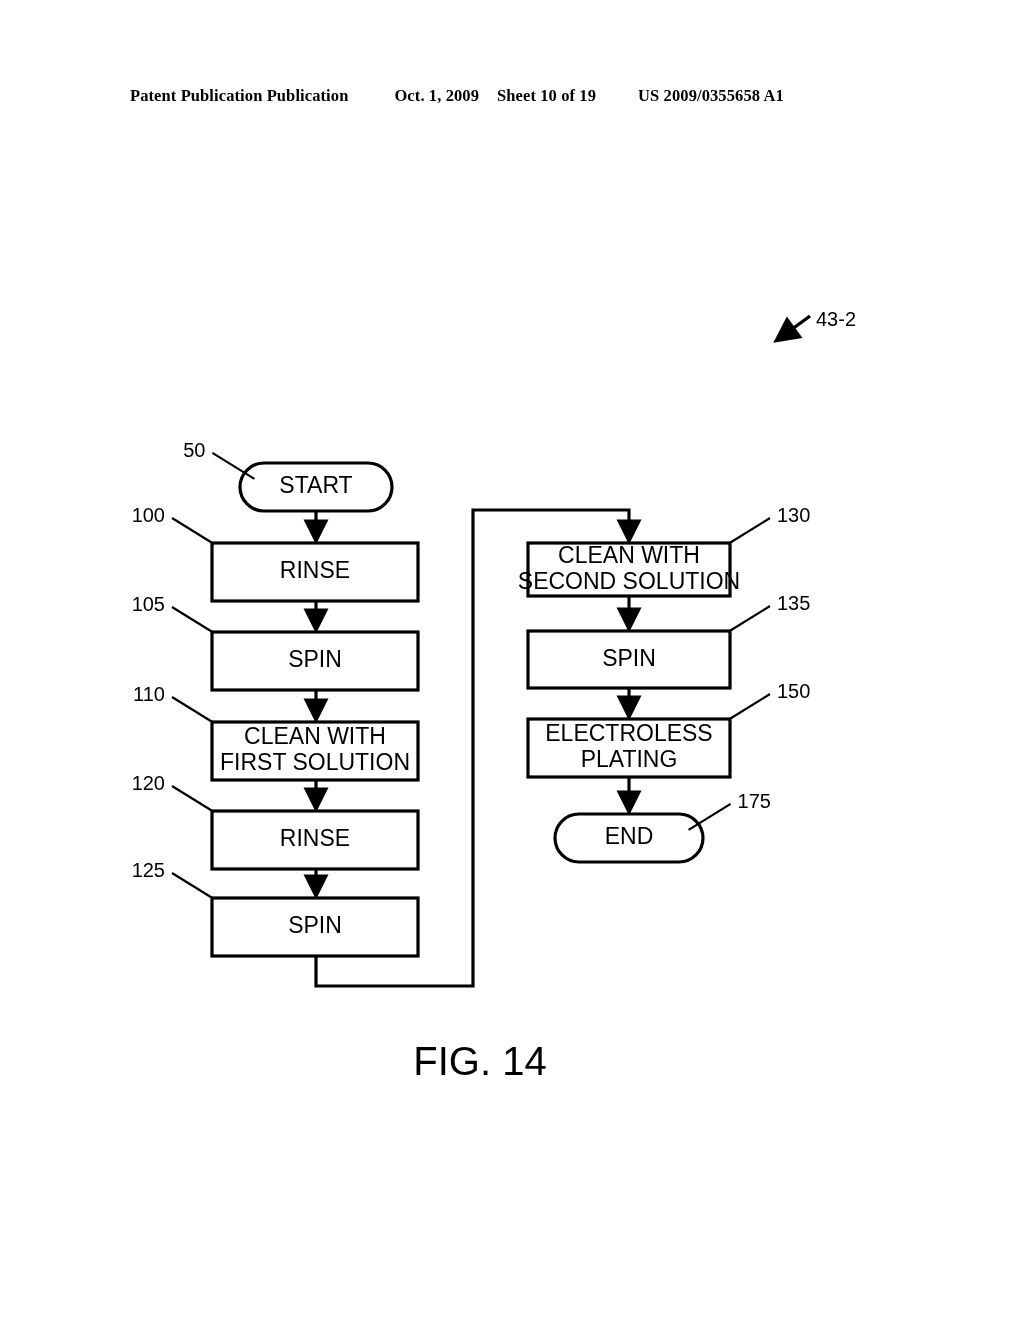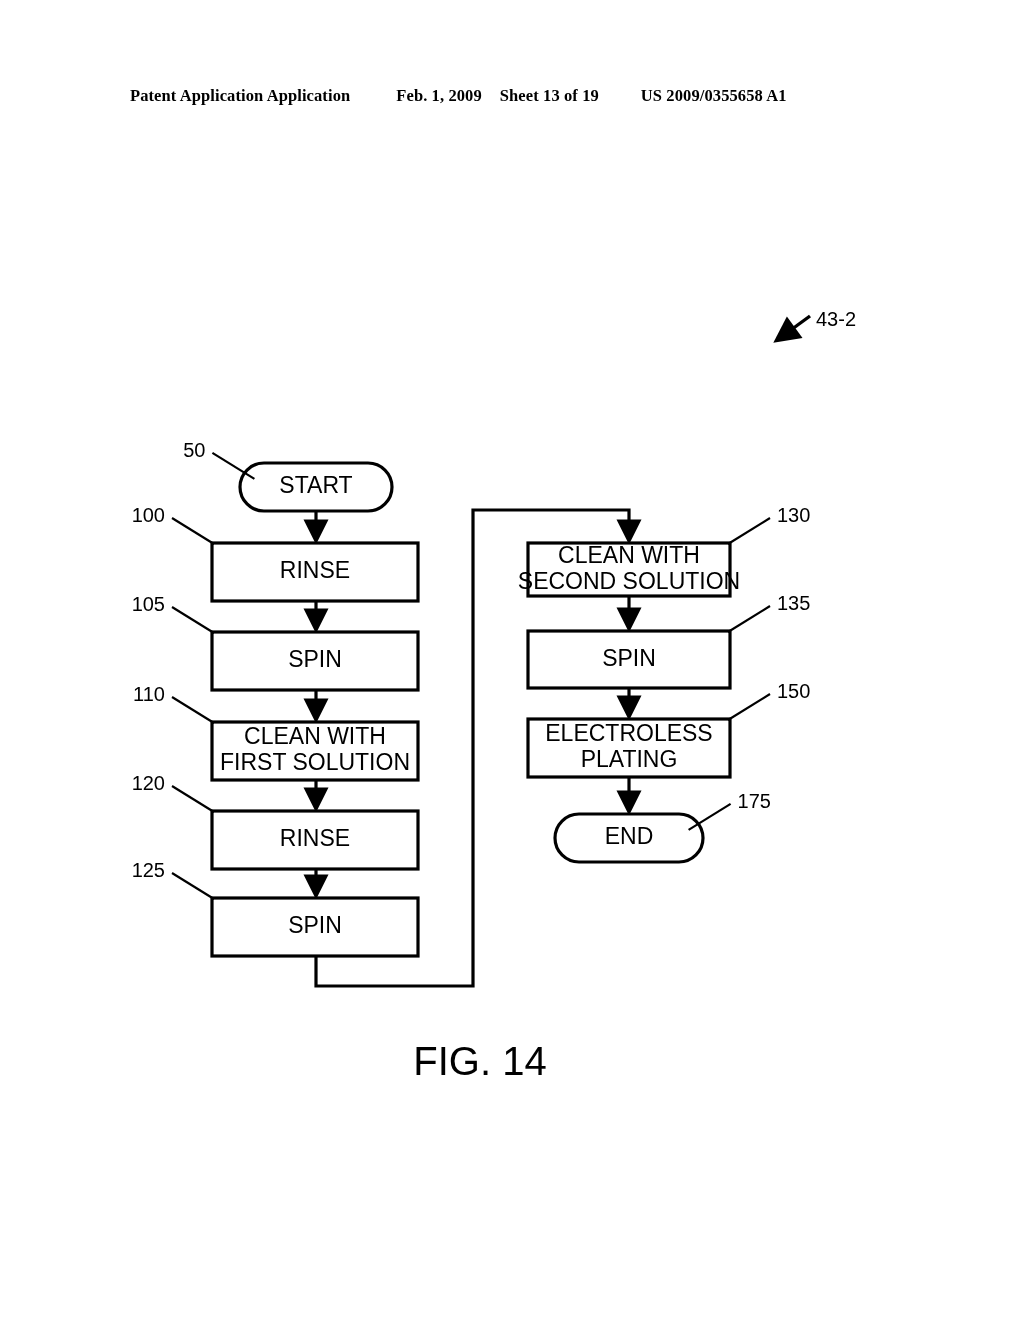--- a/index.html
+++ b/index.html
@@ -90,23 +90,23 @@
     font-size: 20px;
     fill: #000000;
     text-anchor: start;
     dominant-baseline: middle;
   }
 </style>
 </head>
 <body>
 
 <div id="patent-header">
-  <span class="hdr-pub">Patent Application Application</span>
-  <span class="hdr-date">Feb. 1, 2009</span>
-  <span class="hdr-sheet">Sheet 13 of 19</span>
+  <span class="hdr-pub">Patent Publication Publication</span>
+  <span class="hdr-date">Oct. 1, 2009</span>
+  <span class="hdr-sheet">Sheet 10 of 19</span>
   <span class="hdr-num">US 2009/0355658 A1</span>
 </div>
 
 <div id="figure-canvas">
   <svg viewBox="0 0 1024 1320" xmlns="http://www.w3.org/2000/svg">
     <defs>
       <marker id="arrowhead" markerWidth="9" markerHeight="9" refX="4.2" refY="4.5" orient="auto" markerUnits="strokeWidth">
         <path d="M 0.3 0.6 L 8.1 4.5 L 0.3 8.4 Z" fill="#000000"></path>
       </marker>
     </defs>

